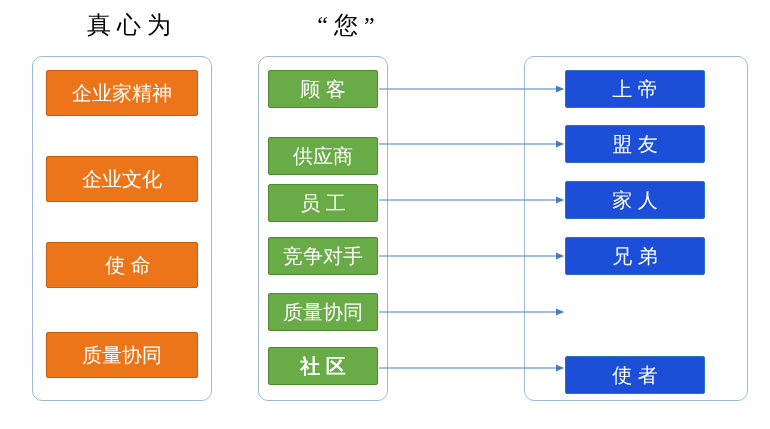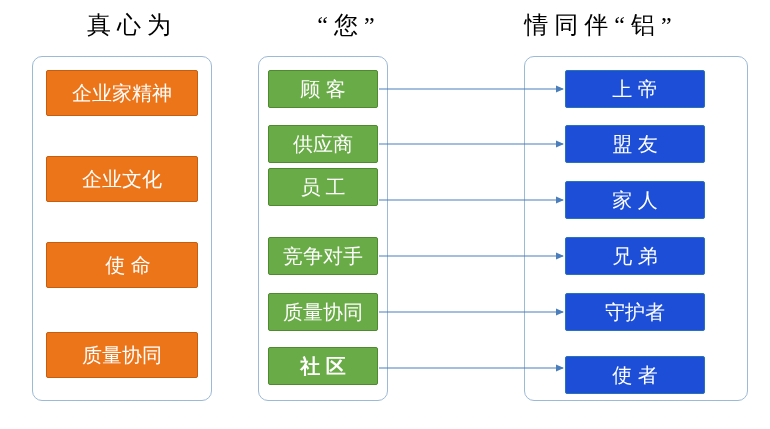--- a/index.html
+++ b/index.html
@@ -82,22 +82,22 @@
   
   .lbox { left: 46px; width: 152px; height: 46px; }
   #l0 { top: 70px; }
   #l1 { top: 156px; }
   #l2 { top: 242px; padding-left: 12px; }
   #l3 { top: 332px; }
 
   
   .mbox { left: 268px; width: 110px; height: 38px; }
   #m0 { top: 70px; }
-  #m1 { top: 125px; }
-  #m2 { top: 168px; font-family: Liberation Serif, serif; }
+  #m1 { top: 137px; }
+  #m2 { top: 184px; }
   #m3 { top: 237px; }
   #m4 { top: 293px; }
   #m5 { top: 347px; font-weight: bold; }
 
   
   .rbox { left: 565px; width: 140px; height: 38px; }
   #r0 { top: 70px; }
   #r1 { top: 125px; }
   #r2 { top: 181px; }
   #r3 { top: 237px; }
@@ -113,21 +113,20 @@
   }
 </style>
 </head>
 <body>
 
 <div id="stage">
 
   <div class="title-row">
     <div class="title-seg t-left">真 心 为</div>
     <div class="title-seg t-mid">“ 您 ”</div>
-    <div class="title-seg t-right">情 同 伴 “ 铝 ”</div>
   </div>
 
   <div class="panel" id="panel-left"></div>
   <div class="panel" id="panel-mid"></div>
   <div class="panel" id="panel-right"></div>
 
   <svg id="arrows">
     <defs>
       <marker id="ah" markerWidth="7" markerHeight="7" refX="6.2" refY="3" orient="auto" markerUnits="strokeWidth">
         <path d="M0,0 L7,3 L0,6 z" fill="#4A7EBB"></path>
@@ -180,20 +179,17 @@
   </div>
   <div class="box blue rbox" id="r1">
     <span>盟 友</span>
   </div>
   <div class="box blue rbox" id="r2">
     <span>家 人</span>
   </div>
   <div class="box blue rbox" id="r3">
     <span>兄 弟</span>
   </div>
-  <div class="box blue rbox" id="r4">
-    <span>守护者</span>
-  </div>
   <div class="box blue rbox" id="r5">
     <span>使 者</span>
   </div>
 
 </div>
 
 </body></html>

